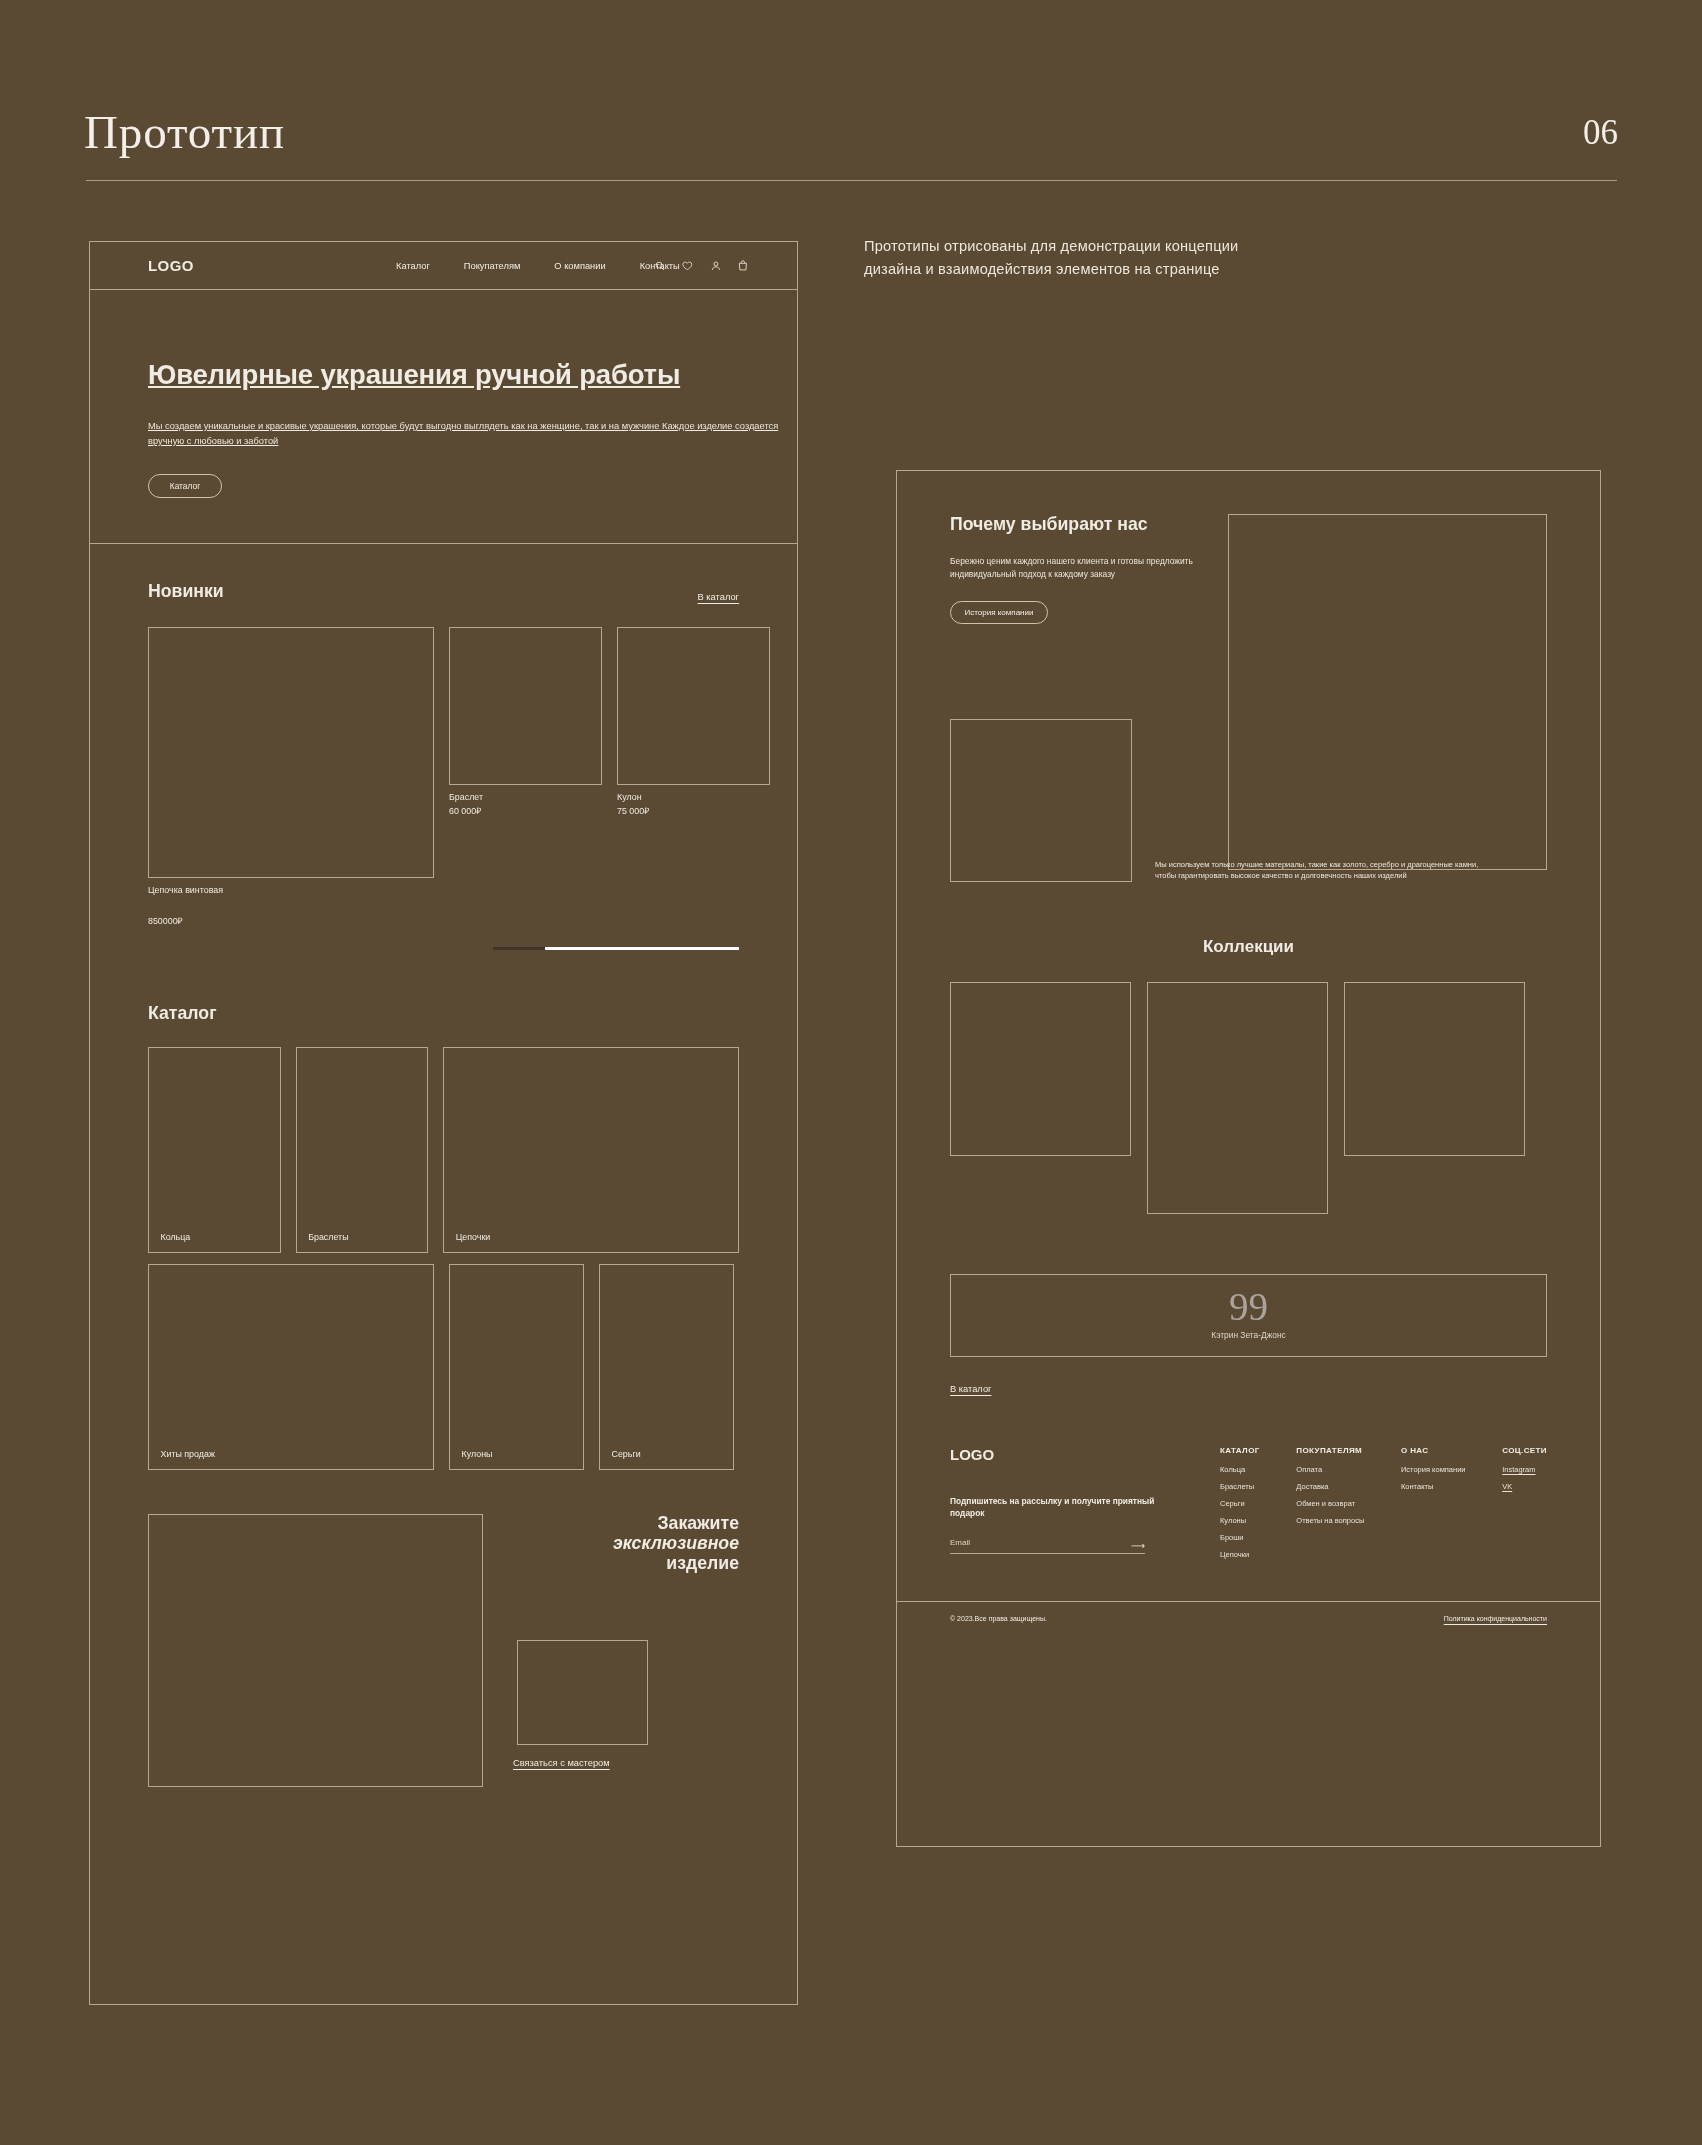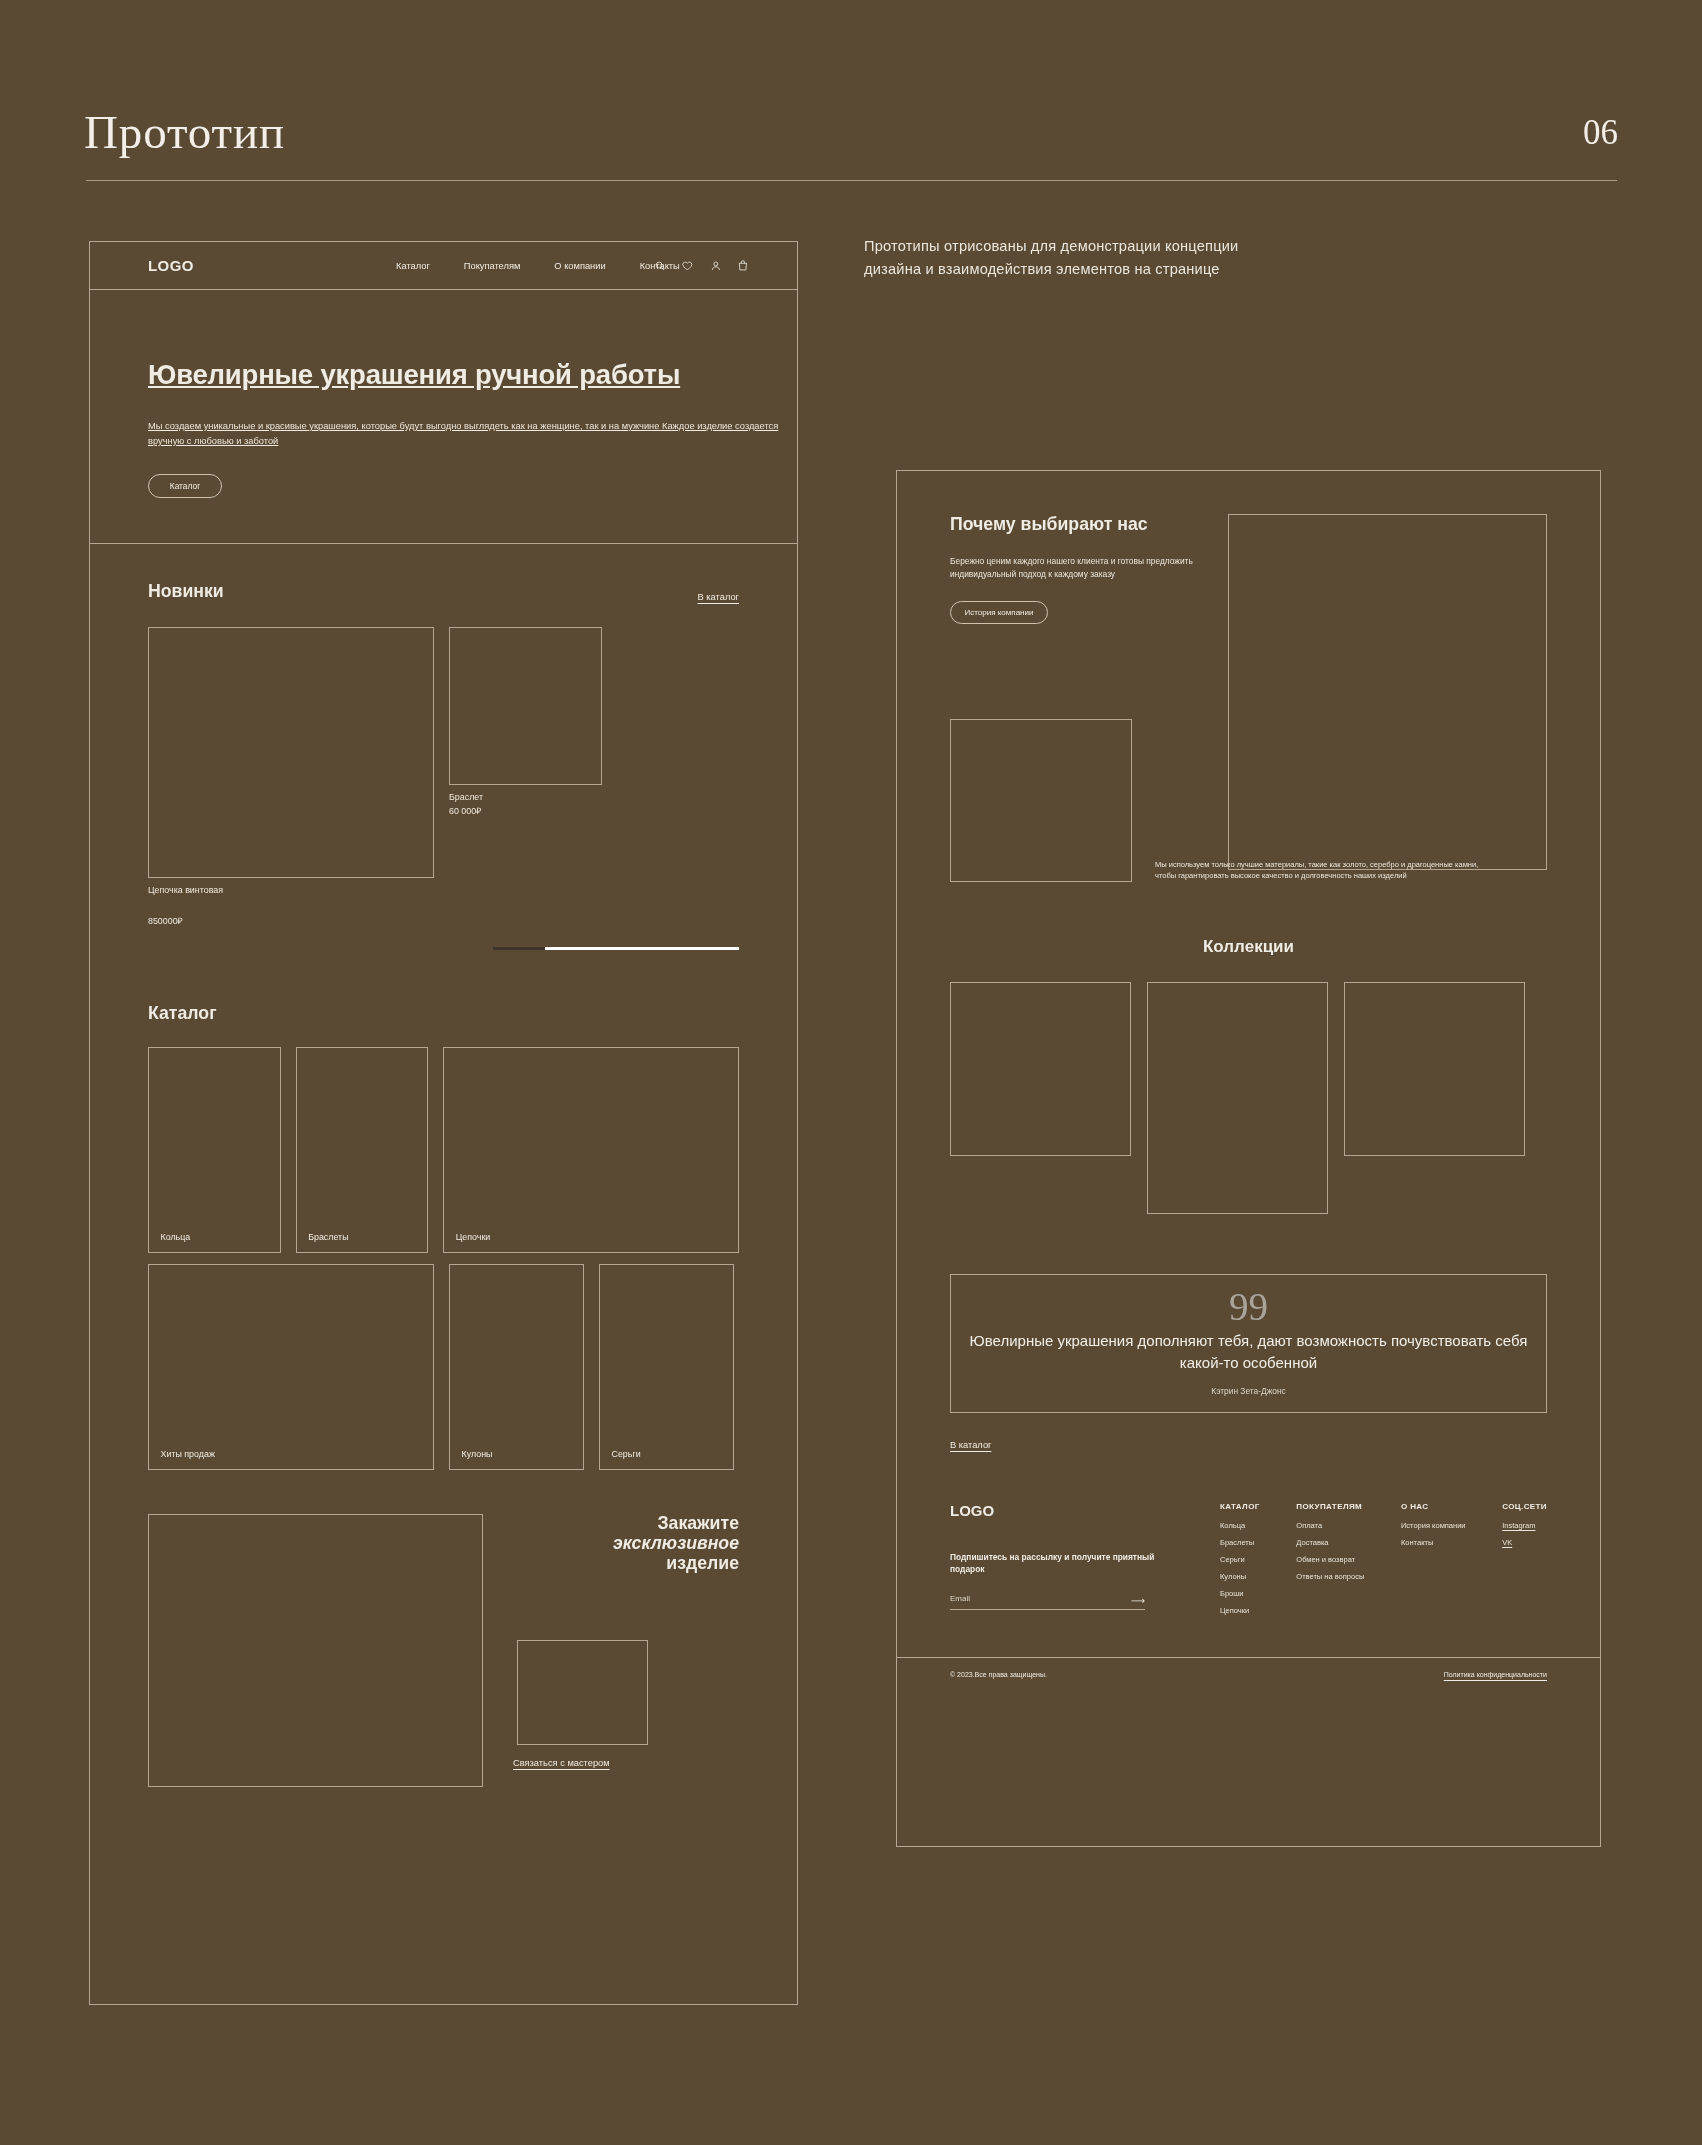--- a/index.html
+++ b/index.html
@@ -170,20 +170,25 @@
       <div>
         <div class="box newbig" style="height:251px;"></div>
         <div class="cap">Цепочка винтовая</div>
         <div class="cap" style="margin-top:18px;">850000₽</div>
       </div>
       <div>
         <div class="box newsmall" style="height:158px;"></div>
         <div class="cap">Браслет</div>
         <div class="cap" style="margin-top:0.9px;">60 000₽</div>
       </div>
+      <div>
+        <div class="box newsmall" style="height:158px;"></div>
+        <div class="cap">Кулон</div>
+        <div class="cap" style="margin-top:0.9px;">75 000₽</div>
+      </div>
     </div>
 
     <div style="display:flex; justify-content:flex-end;">
       <div class="track">
         <div class="track-bg"></div>
         <div class="track-fg"></div>
       </div>
     </div>
   </div>
 
@@ -258,21 +263,20 @@
     <div style="display:flex; gap:16px; margin-top:25px; align-items:flex-start;">
       <div class="box" style="width:181px;height:174px;"></div>
       <div class="box" style="width:181px;height:232px;"></div>
       <div class="box" style="width:181px;height:174px;"></div>
     </div>
   </div>
 
   <div style="padding:60px 53px 0;">
     <div class="quote">
       <div class="qmark">99</div>
-      <div class="qtext">Ювелирные украшения дополняют тебя, дают возможность почувствовать себя какой-то особенной</div>
       <div class="qauthor">Кэтрин Зета-Джонс</div>
     </div>
     <a class="link-u" style="display:inline-block;margin-top:26.6px;" href="#">В каталог</a>
   </div>
 
   <div style="padding:51px 53px 0;">
     <div style="display:flex;">
       <div style="width:235px;">
         <div style="font-size:15px;font-weight:700;">LOGO</div>
         <div style="font-size:8.4px;line-height:1.5;margin-top:32px;font-weight:700;">Подпишитесь на рассылку и получите приятный подарок</div>

